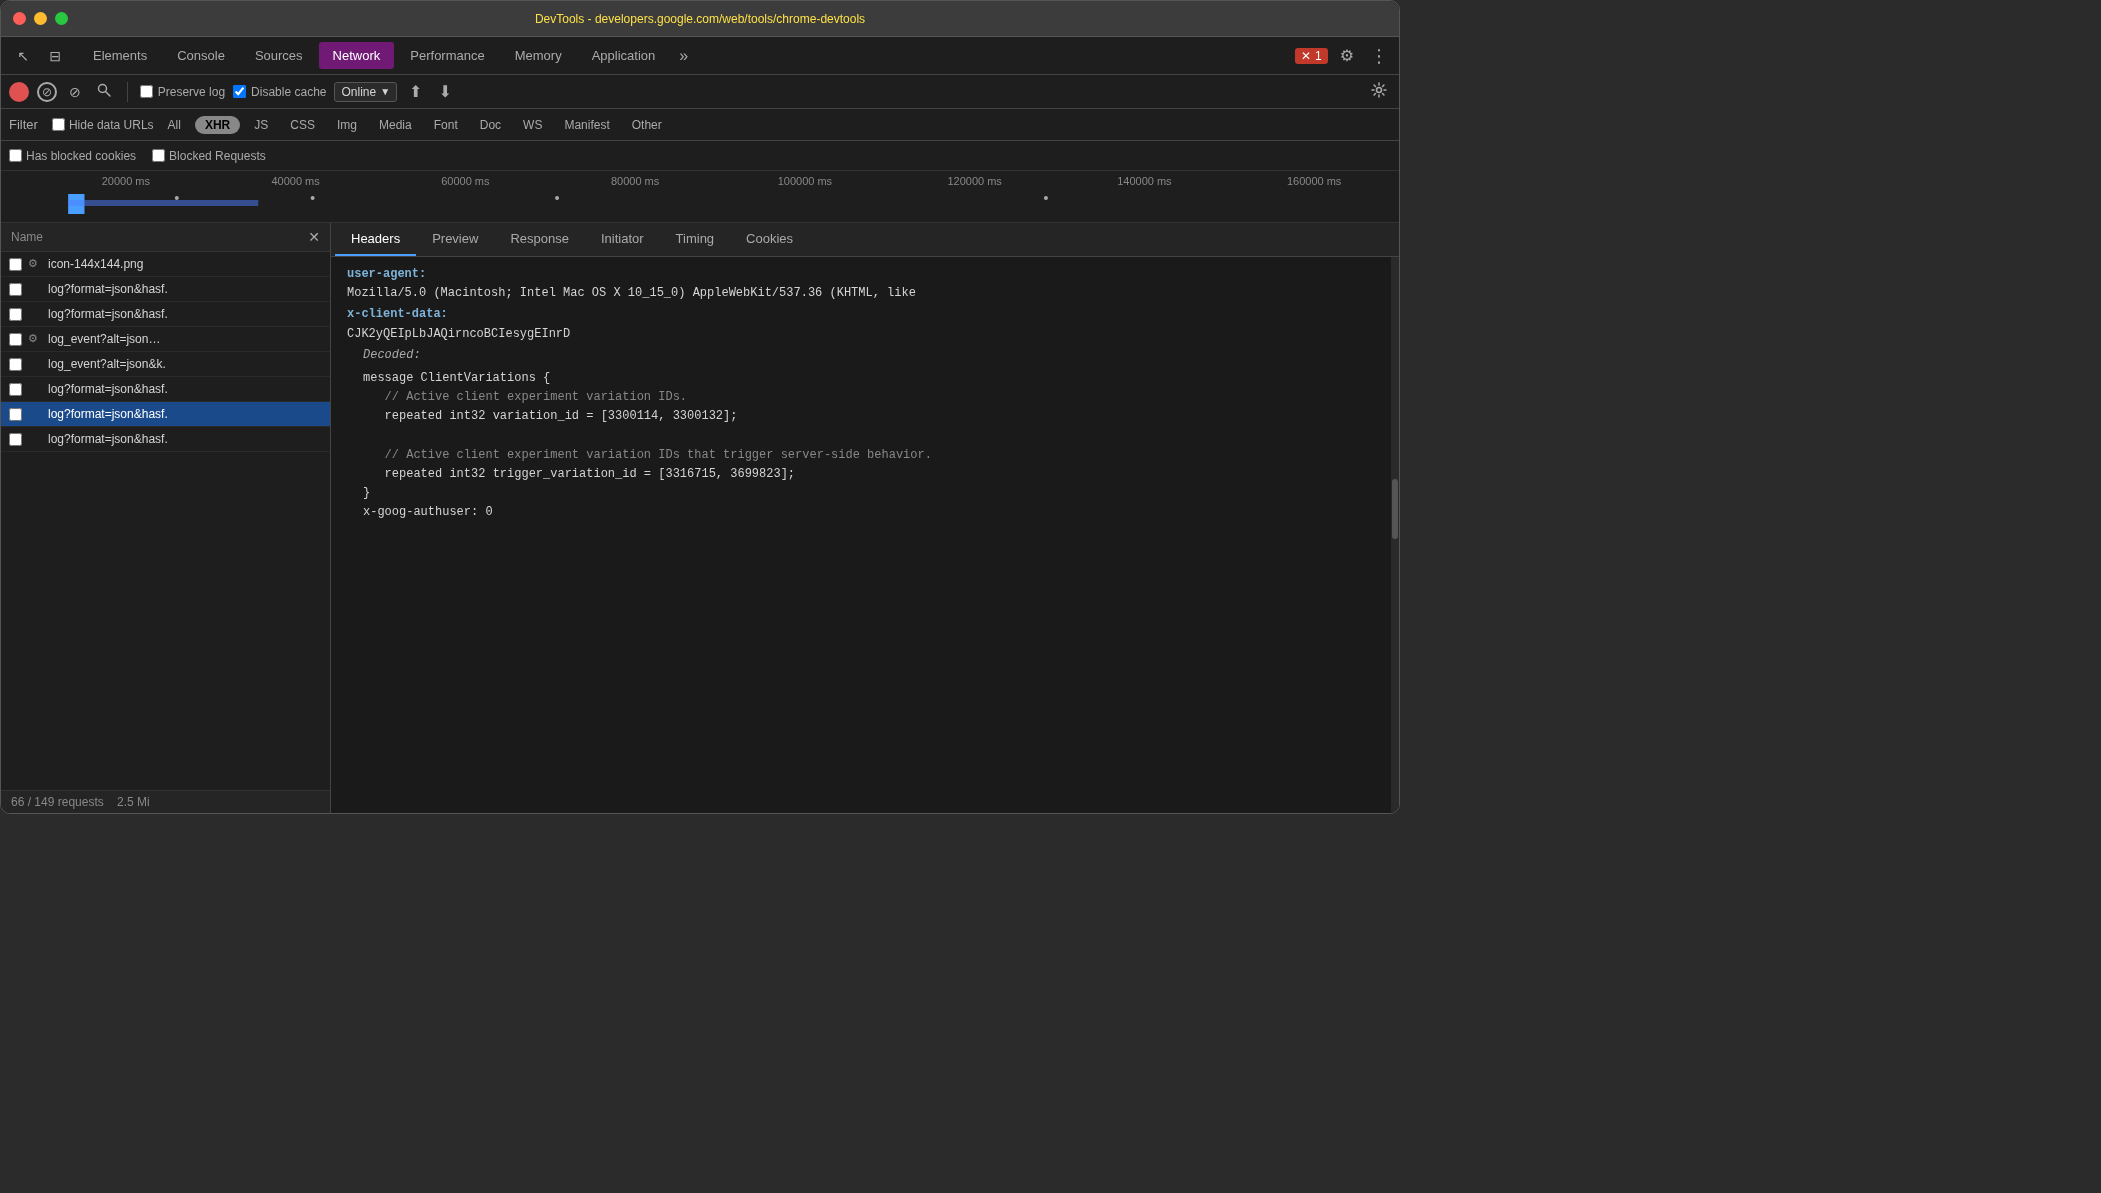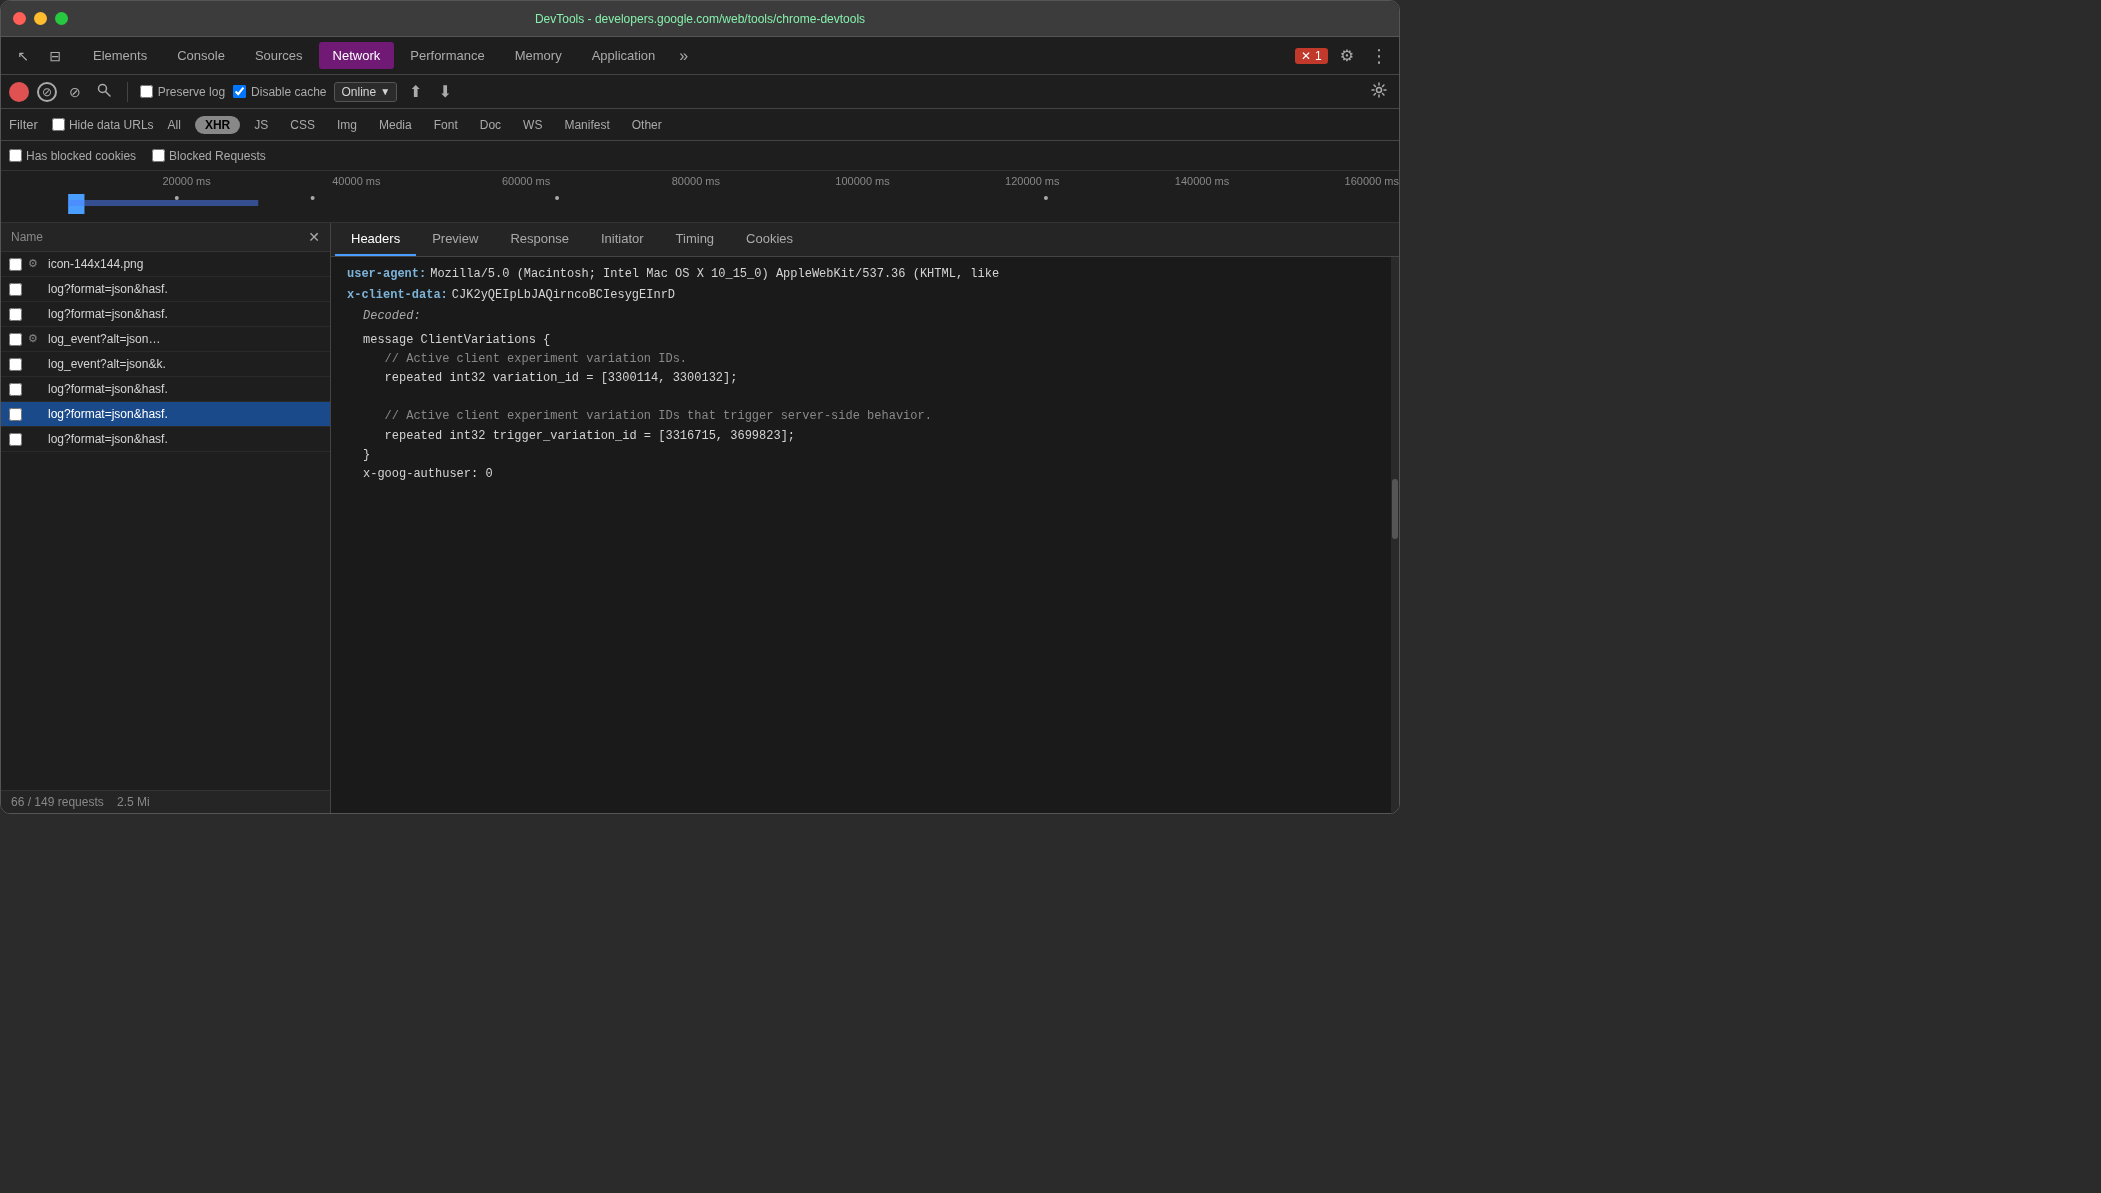--- a/index.html
+++ b/index.html
@@ -36,21 +36,21 @@
       height: 13px;
       border-radius: 50%;
     }
     .tl-red { background: #ff5f57; }
     .tl-yellow { background: #febc2e; }
     .tl-green { background: #28c840; }
     .title-text {
       position: absolute;
       left: 50%;
       transform: translateX(-50%);
-      color: #86efac;
+      color: #fde047;
       font-size: 12px;
     }
 
     
     .tab-bar {
       background: #1e1e1e;
       display: flex;
       align-items: center;
       height: 38px;
       padding: 0 8px;
@@ -272,21 +272,21 @@
       display: flex;
       position: absolute;
       top: 4px;
       left: 40px;
       right: 0;
     }
     .timeline-label {
       flex: 1;
       font-size: 11px;
       color: #888;
-      text-align: right;
+      text-align: center;
     }
     .timeline-content {
       position: absolute;
       bottom: 4px;
       left: 40px;
       right: 0;
       height: 30px;
     }
 
     
@@ -398,20 +398,21 @@
       overflow-y: auto;
       padding: 8px 16px;
       font-family: 'Courier New', monospace;
       font-size: 12px;
       line-height: 1.6;
     }
     .header-row {
       display: flex;
       gap: 0;
       margin-bottom: 2px;
+      flex-direction: column;
     }
     .header-key {
       color: #7db3d8;
       font-weight: bold;
       white-space: nowrap;
       margin-right: 4px;
     }
     .header-val {
       color: #d4d4d4;
       word-break: break-all;

